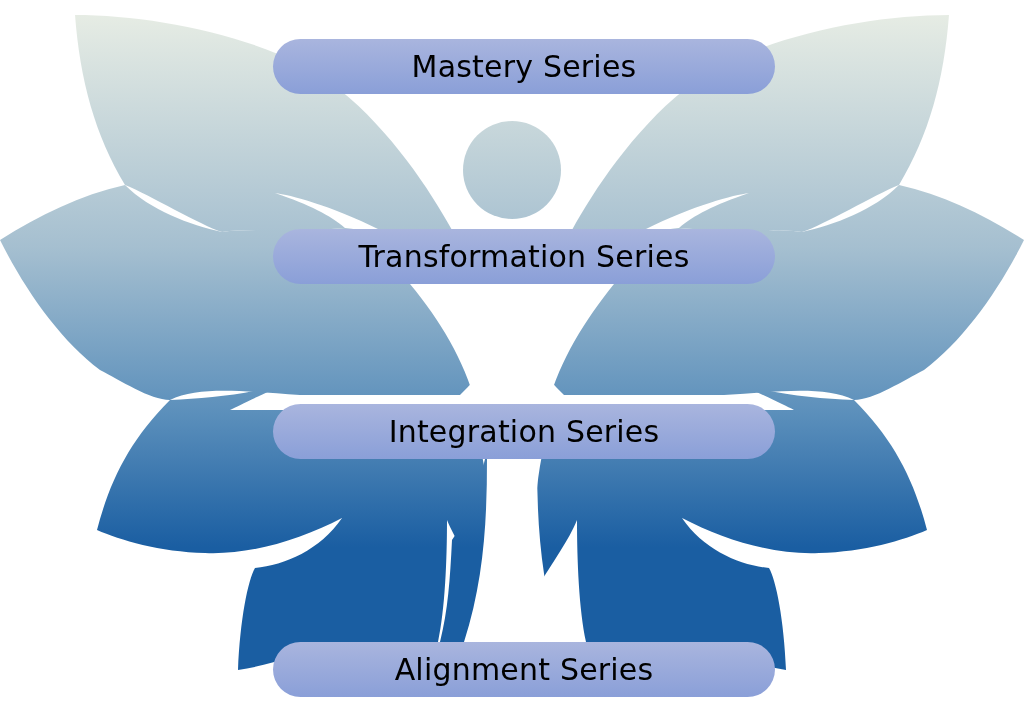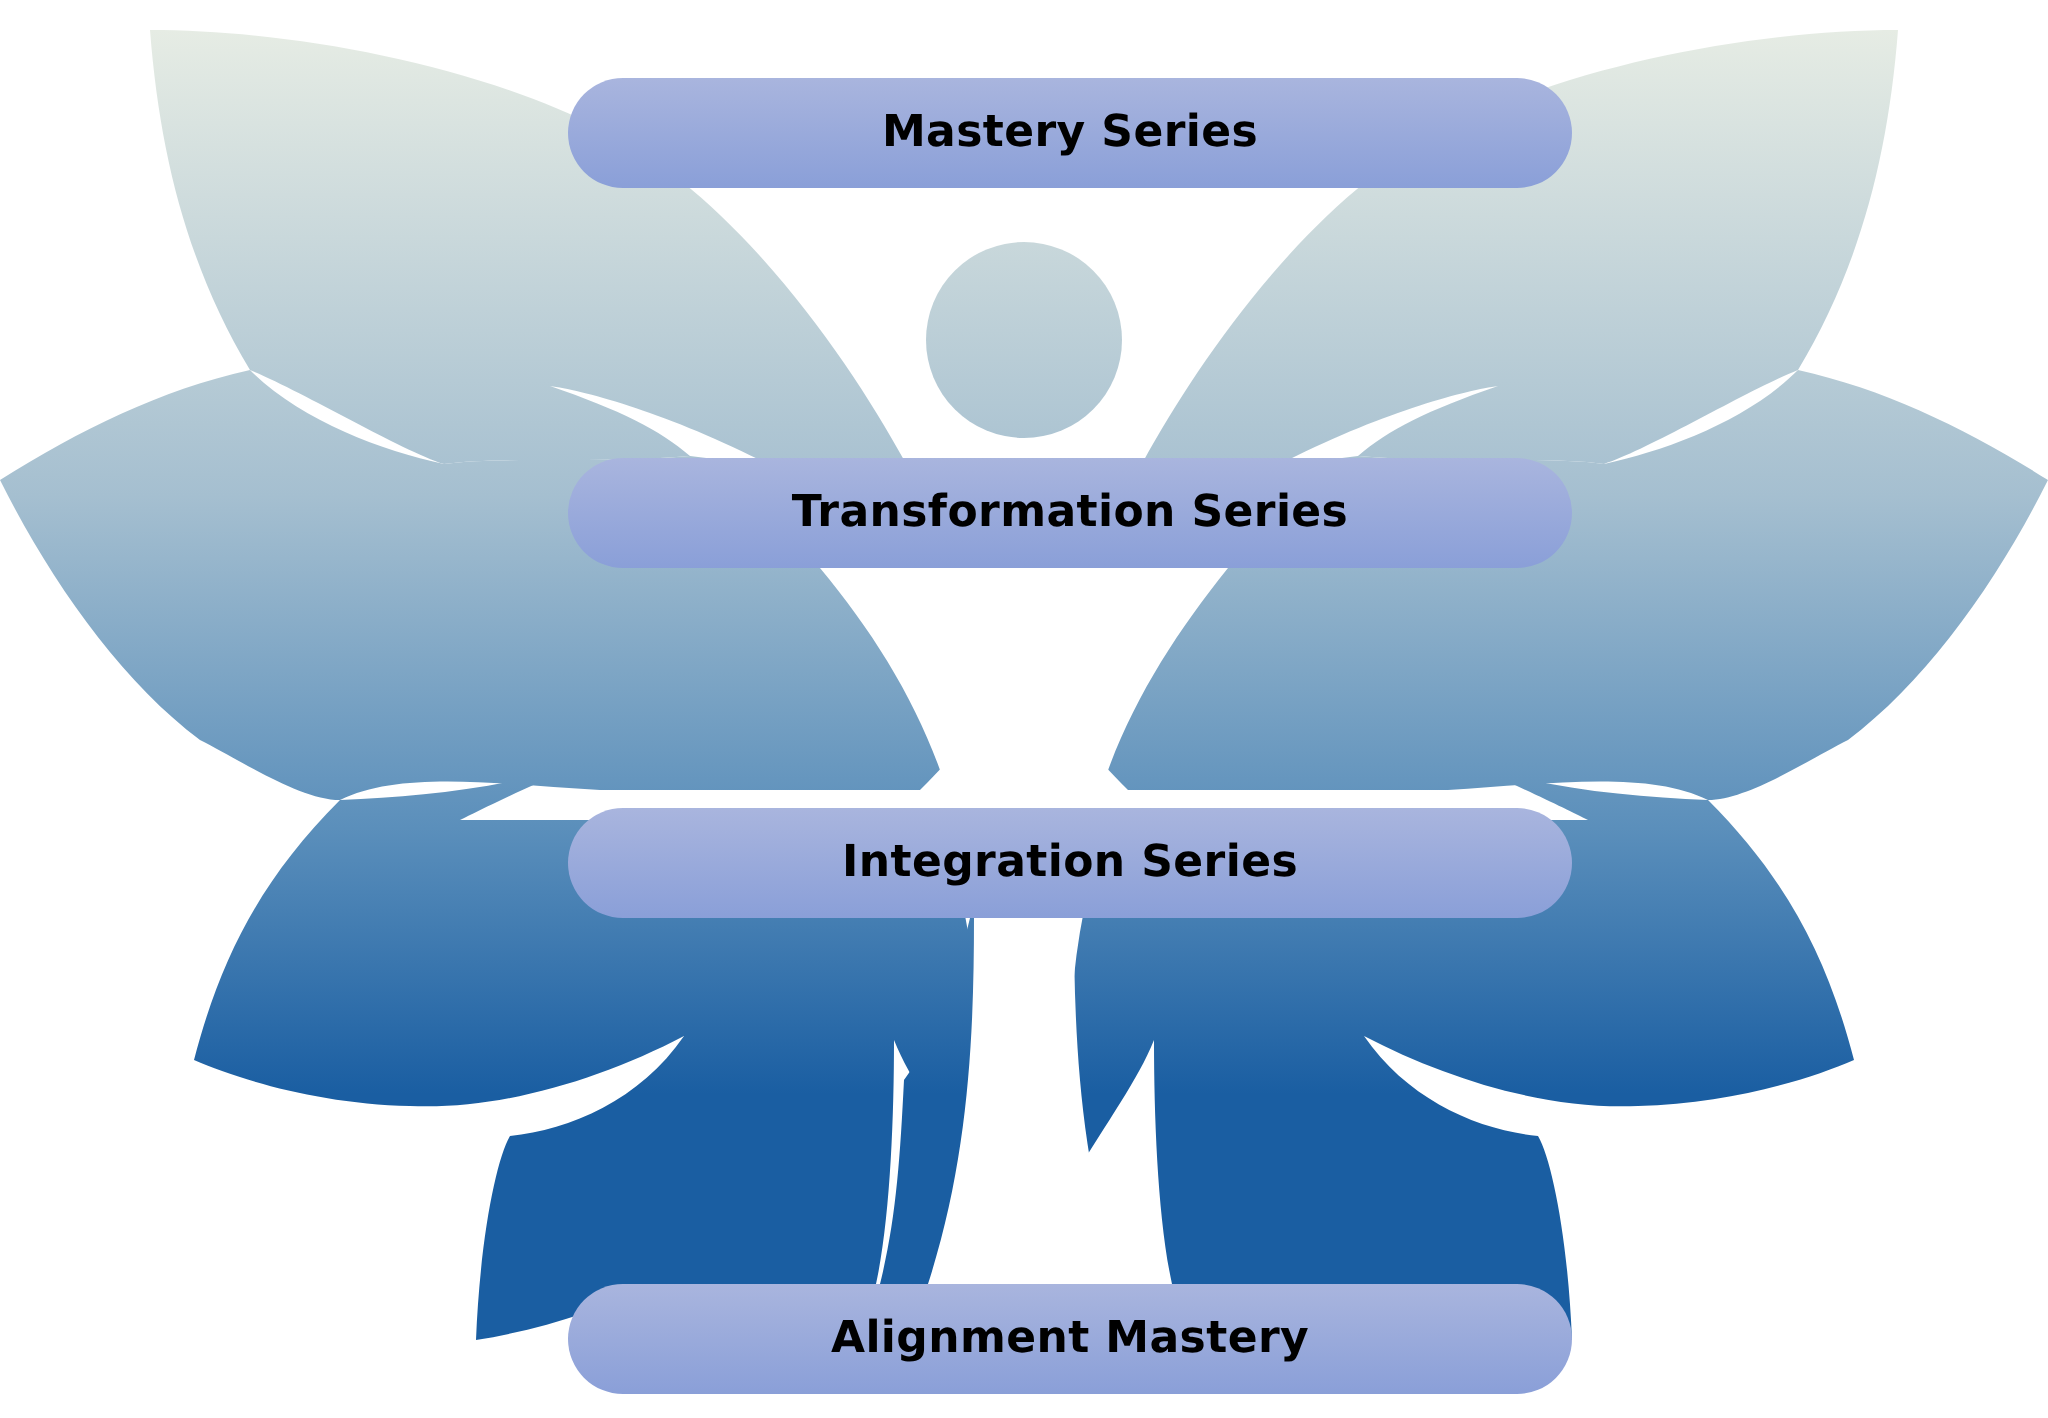--- a/index.html
+++ b/index.html
@@ -1,22 +1,22 @@
 <!DOCTYPE html>
 <html><head>
 <meta charset="utf-8">
 <style>
   html, body { margin:0; padding:0; background:#ffffff; }
   body { width:1024px; height:709px; position:relative; overflow:hidden; font-family:"DejaVu Sans", sans-serif; }
   #art { position:absolute; left:0; top:0; width:1024px; height:709px; }
   .pill {
-    position:absolute; left:284px; width:502px; height:55px; border-radius:28px;
+    position:absolute; left:273px; width:502px; height:55px; border-radius:28px;
     background:linear-gradient(to bottom, #a9b5de 0%, #8a9fd8 100%);
     display:flex; align-items:center; justify-content:center;
-    color:#000; font-weight:bold; font-size:22px; letter-spacing:0.2px;
+    color:#000; font-weight:normal; font-size:30px; letter-spacing:0.2px;
     box-sizing:border-box; cursor:pointer;
   }
   #pill-0 { top:39px; }
   #pill-1 { top:229px; }
   #pill-2 { top:404px; }
   #pill-3 { top:642px; }
 </style>
 </head>
 <body>
 
@@ -55,13 +55,13 @@
     <path d="M410,284 L614,284 C585,320 560,360 548,404 L476,404 C464,360 440,320 410,284 Z"></path>
     <path d="M487,459 L537,459 C537,520 540,580 560,642 L464,642 C484,580 487,520 487,459 Z"></path>
   </g>
 
   <circle cx="512" cy="170" r="49" fill="url(#g)"></circle>
 </svg>
 
 <div class="pill" id="pill-0">Mastery Series</div>
 <div class="pill" id="pill-1">Transformation Series</div>
 <div class="pill" id="pill-2">Integration Series</div>
-<div class="pill" id="pill-3">Alignment Mastery</div>
+<div class="pill" id="pill-3">Alignment Series</div>
 
 </body></html>

